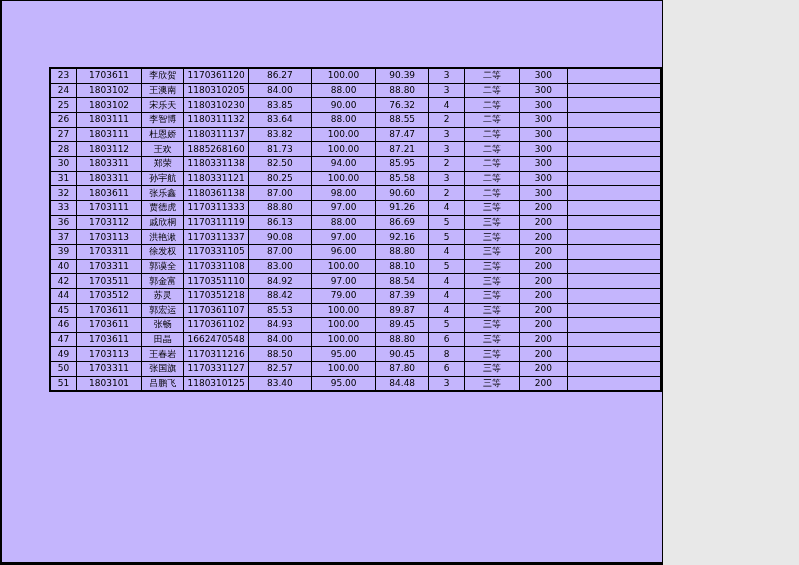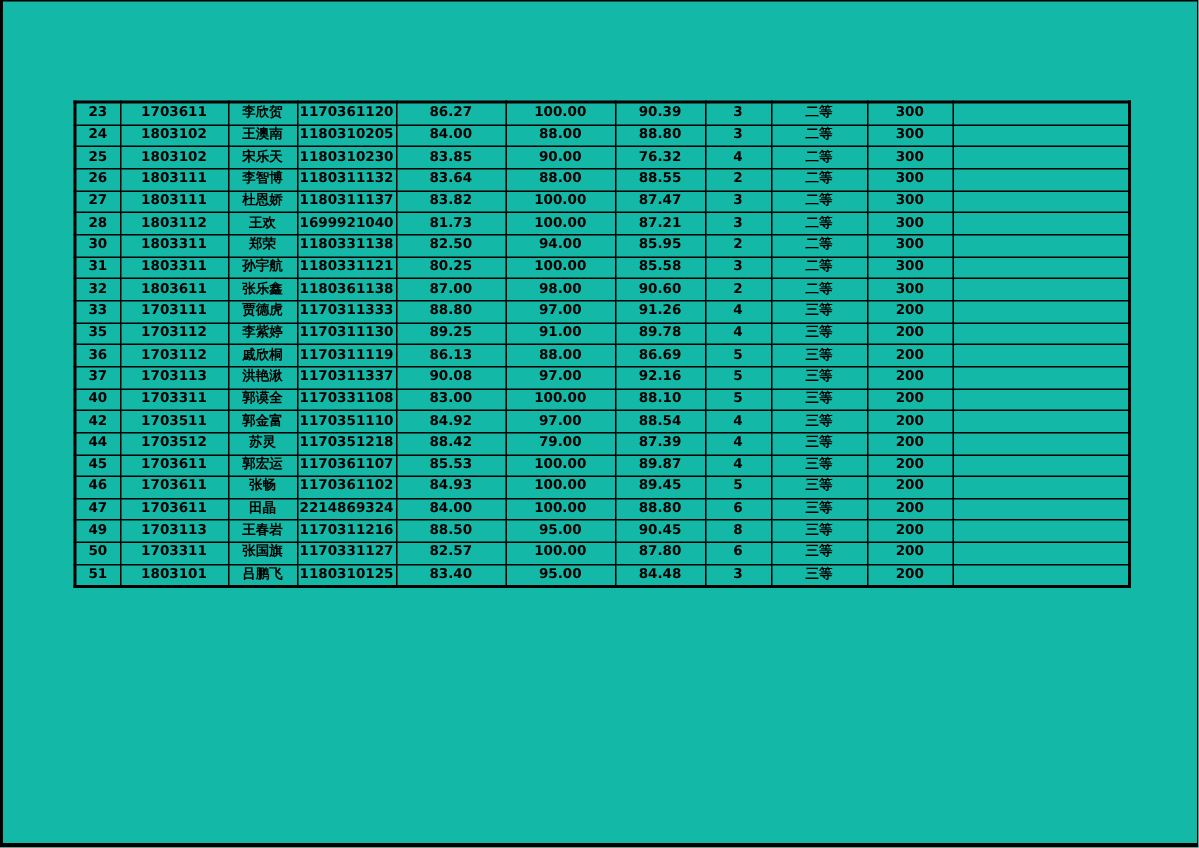--- a/index.html
+++ b/index.html
@@ -3,29 +3,28 @@
 <meta charset="utf-8">
 <style>
   html, body {
     margin: 0;
     padding: 0;
     background: #e8e8e8;
     font-family: "DejaVu Sans", sans-serif;
   }
   .canvas {
     position: relative;
-    width: 799px;
+    width: 663px;
     height: 565px;
-    background: #14b8a6;
+    background: #c4b5fd;
     box-sizing: border-box;
     border: 1px solid #000000;
     border-left-width: 2px;
     border-bottom-width: 3px;
     overflow: hidden;
-    font-weight: bold;
   }
   table.score-table {
     position: absolute;
     left: 47px;
     top: 66px;
     border-collapse: collapse;
     table-layout: fixed;
     border: 2px solid #000000;
   }
   table.score-table td {
@@ -135,21 +134,21 @@
           <td>87.47</td>
           <td>3</td>
           <td>二等</td>
           <td>300</td>
           <td></td>
         </tr>
         <tr>
           <td>28</td>
           <td>1803112</td>
           <td>王欢</td>
-          <td>1699921040</td>
+          <td>1885268160</td>
           <td>81.73</td>
           <td>100.00</td>
           <td>87.21</td>
           <td>3</td>
           <td>二等</td>
           <td>300</td>
           <td></td>
         </tr>
         <tr>
           <td>30</td>
@@ -197,33 +196,20 @@
           <td>1170311333</td>
           <td>88.80</td>
           <td>97.00</td>
           <td>91.26</td>
           <td>4</td>
           <td>三等</td>
           <td>200</td>
           <td></td>
         </tr>
         <tr>
-          <td>35</td>
-          <td>1703112</td>
-          <td>李紫婷</td>
-          <td>1170311130</td>
-          <td>89.25</td>
-          <td>91.00</td>
-          <td>89.78</td>
-          <td>4</td>
-          <td>三等</td>
-          <td>200</td>
-          <td></td>
-        </tr>
-        <tr>
           <td>36</td>
           <td>1703112</td>
           <td>戚欣桐</td>
           <td>1170311119</td>
           <td>86.13</td>
           <td>88.00</td>
           <td>86.69</td>
           <td>5</td>
           <td>三等</td>
           <td>200</td>
@@ -236,20 +222,33 @@
           <td>1170311337</td>
           <td>90.08</td>
           <td>97.00</td>
           <td>92.16</td>
           <td>5</td>
           <td>三等</td>
           <td>200</td>
           <td></td>
         </tr>
         <tr>
+          <td>39</td>
+          <td>1703311</td>
+          <td>徐发权</td>
+          <td>1170331105</td>
+          <td>87.00</td>
+          <td>96.00</td>
+          <td>88.80</td>
+          <td>4</td>
+          <td>三等</td>
+          <td>200</td>
+          <td></td>
+        </tr>
+        <tr>
           <td>40</td>
           <td>1703311</td>
           <td>郭谟全</td>
           <td>1170331108</td>
           <td>83.00</td>
           <td>100.00</td>
           <td>88.10</td>
           <td>5</td>
           <td>三等</td>
           <td>200</td>
@@ -304,21 +303,21 @@
           <td>89.45</td>
           <td>5</td>
           <td>三等</td>
           <td>200</td>
           <td></td>
         </tr>
         <tr>
           <td>47</td>
           <td>1703611</td>
           <td>田晶</td>
-          <td>2214869324</td>
+          <td>1662470548</td>
           <td>84.00</td>
           <td>100.00</td>
           <td>88.80</td>
           <td>6</td>
           <td>三等</td>
           <td>200</td>
           <td></td>
         </tr>
         <tr>
           <td>49</td>

